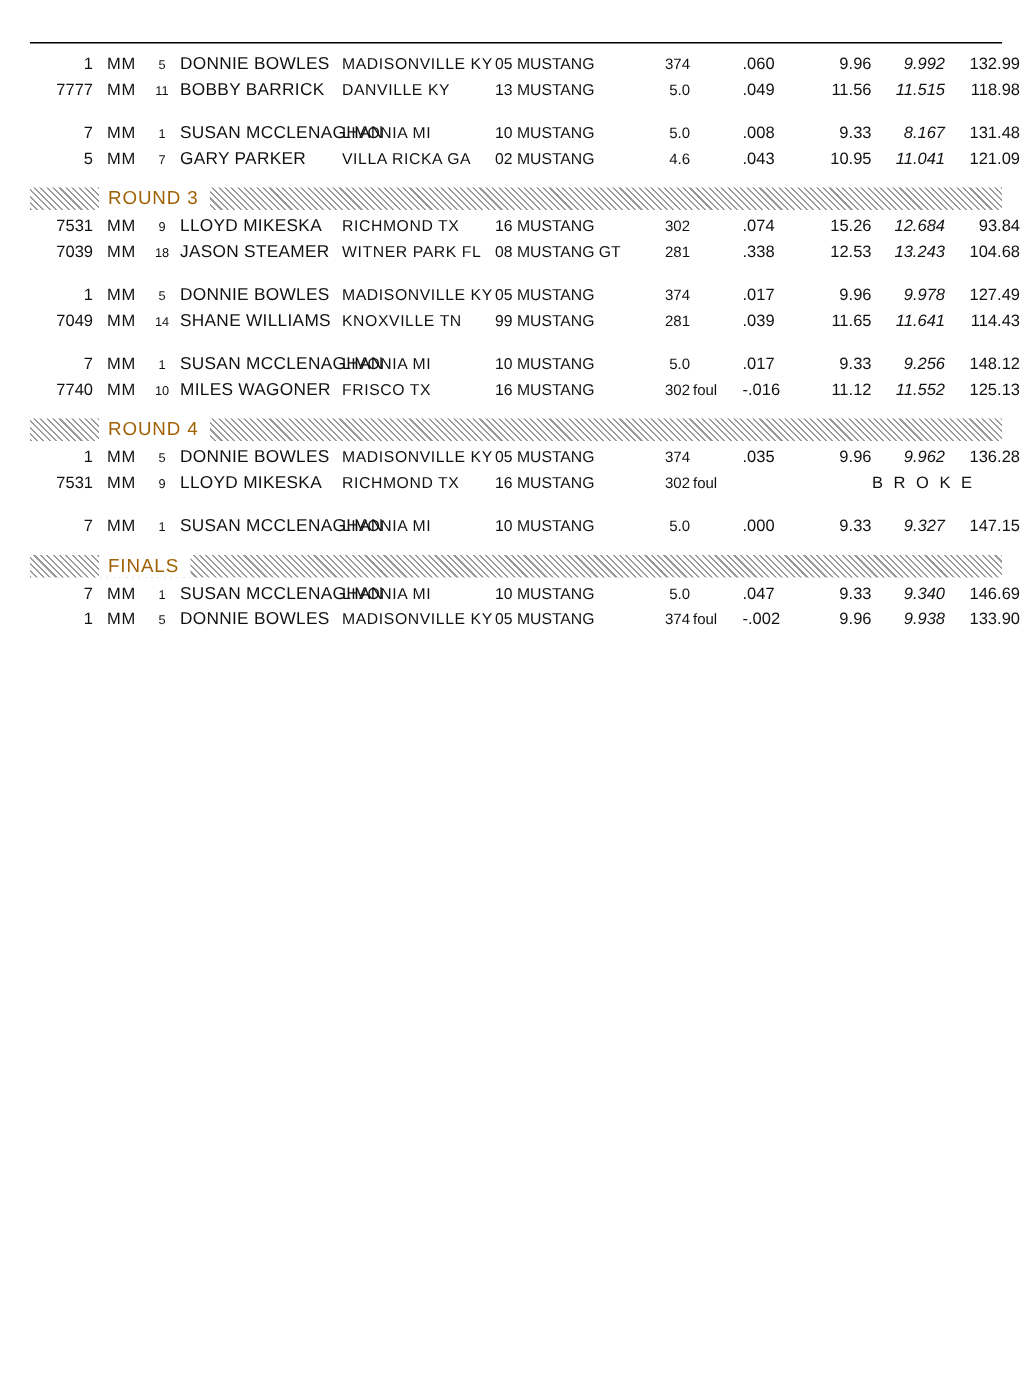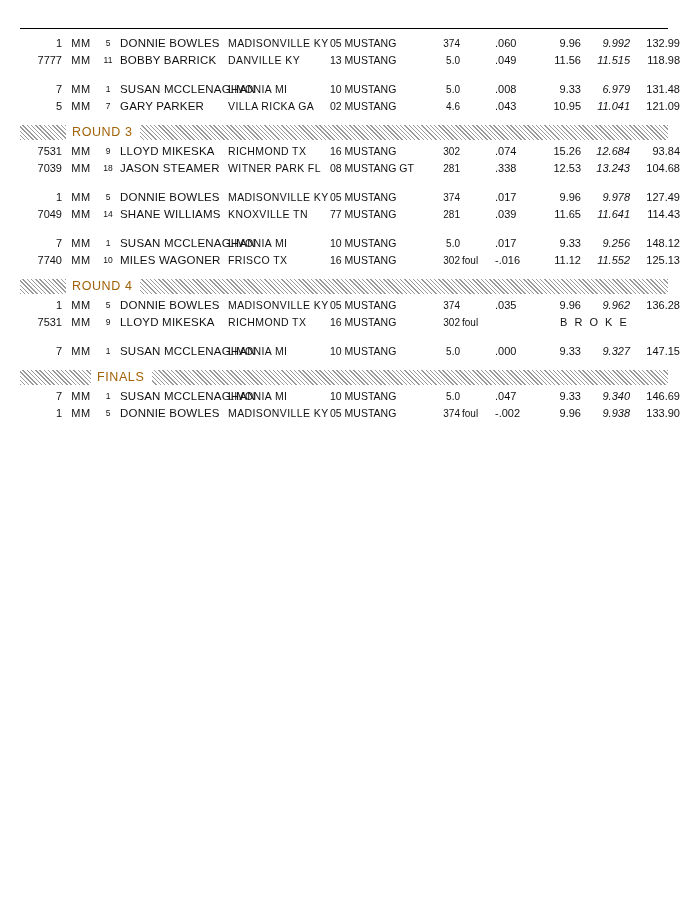--- a/index.html
+++ b/index.html
@@ -52,21 +52,21 @@
   .c-lane   { left: 100px; width: 16px; text-align: center; font-size: 8.5px; }
   .c-name   { left: 120px; width: 112px; font-size: 11.5px; letter-spacing: .2px; }
   .c-city   { left: 228px; width: 104px; font-size: 10.5px; letter-spacing: .4px; }
   .c-veh    { left: 330px; width: 92px; font-size: 10.5px; }
   .c-dial   { left: 420px; width: 40px; text-align: right; font-size: 10px; }
   .c-foul   { left: 462px; width: 32px; text-align: left; font-size: 10px; }
   .c-rt     { left: 495px; width: 42px; text-align: left; font-size: 11px; }
   .c-sixty  { left: 545px; width: 36px; text-align: right; font-size: 11px; }
   .c-et     { left: 588px; width: 42px; text-align: right; font-size: 11px; font-style: italic; }
   .c-mph    { left: 636px; width: 44px; text-align: right; font-size: 11px; }
-  .c-broke  { left: 560px; width: 90px; text-align: left; font-size: 11px; letter-spacing: 2px; }
+  .c-broke  { left: 560px; width: 90px; text-align: right; font-size: 11px; letter-spacing: 2px; }
   .c-single { left: 68px;  width: 80px; font-size: 9.5px; letter-spacing: 1.5px; }
 
   
   .round-bar {
     position: relative;
     height: 15px;
     margin: 10px 20px 3px 20px;
     background-image:
       repeating-linear-gradient(
         45deg,
@@ -78,21 +78,21 @@
     position: absolute;
     left: 46px;
     top: -1px;
     background: #ffffff;
     padding: 0 8px 0 6px;
     font-size: 12.5px;
     line-height: 16px;
     letter-spacing: .6px;
     color: #a16207;
   }
-  .round-bar.finals .label { left: 46px; margin-left: 25px; }
+  .round-bar.finals .label { left: 46px; }
 
 </style>
 </head>
 <body>
 
 <div id="sheet">
   <div class="hr"></div>
   <div id="content">
       <div class="block">
         <div>
@@ -130,21 +130,21 @@
             <div class="cell c-car">7</div>
             <div class="cell c-class">MM</div>
             <div class="cell c-lane">1</div>
             <div class="cell c-name">SUSAN MCCLENAGHAN</div>
             <div class="cell c-city">LIVONIA  MI</div>
             <div class="cell c-veh">10 MUSTANG</div>
             <div class="cell c-dial">5.0</div>
             <div class="cell c-foul"></div>
             <div class="cell c-rt">.008</div>
             <div class="cell c-sixty">9.33</div>
-            <div class="cell c-et">6.979</div>
+            <div class="cell c-et">8.167</div>
             <div class="cell c-mph">131.48</div>
           </div>
           <div class="row">
             <div class="cell c-car">5</div>
             <div class="cell c-class">MM</div>
             <div class="cell c-lane">7</div>
             <div class="cell c-name">GARY PARKER</div>
             <div class="cell c-city">VILLA RICKA  GA</div>
             <div class="cell c-veh">02 MUSTANG</div>
             <div class="cell c-dial">4.6</div>
@@ -204,21 +204,21 @@
             <div class="cell c-sixty">9.96</div>
             <div class="cell c-et">9.978</div>
             <div class="cell c-mph">127.49</div>
           </div>
           <div class="row">
             <div class="cell c-car">7049</div>
             <div class="cell c-class">MM</div>
             <div class="cell c-lane">14</div>
             <div class="cell c-name">SHANE WILLIAMS</div>
             <div class="cell c-city">KNOXVILLE  TN</div>
-            <div class="cell c-veh">77 MUSTANG</div>
+            <div class="cell c-veh">99 MUSTANG</div>
             <div class="cell c-dial">281</div>
             <div class="cell c-foul"></div>
             <div class="cell c-rt">.039</div>
             <div class="cell c-sixty">11.65</div>
             <div class="cell c-et">11.641</div>
             <div class="cell c-mph">114.43</div>
           </div>
         </div>
         <div style="margin-top: 12px;">
           <div class="row">

